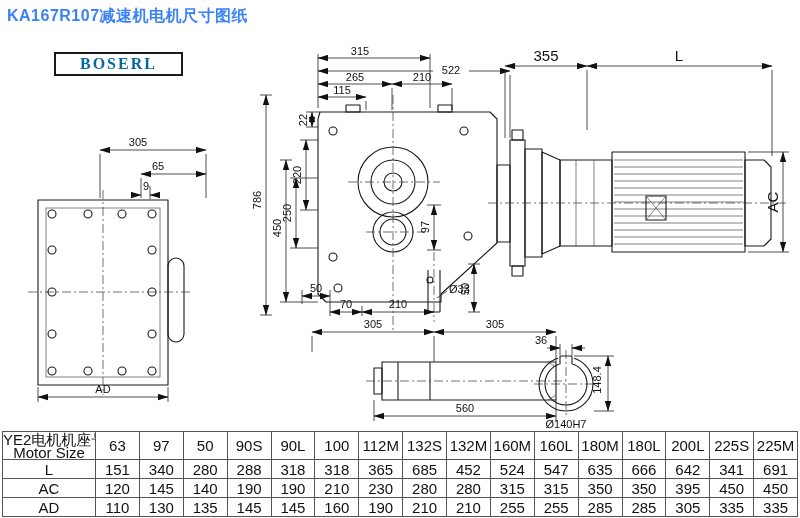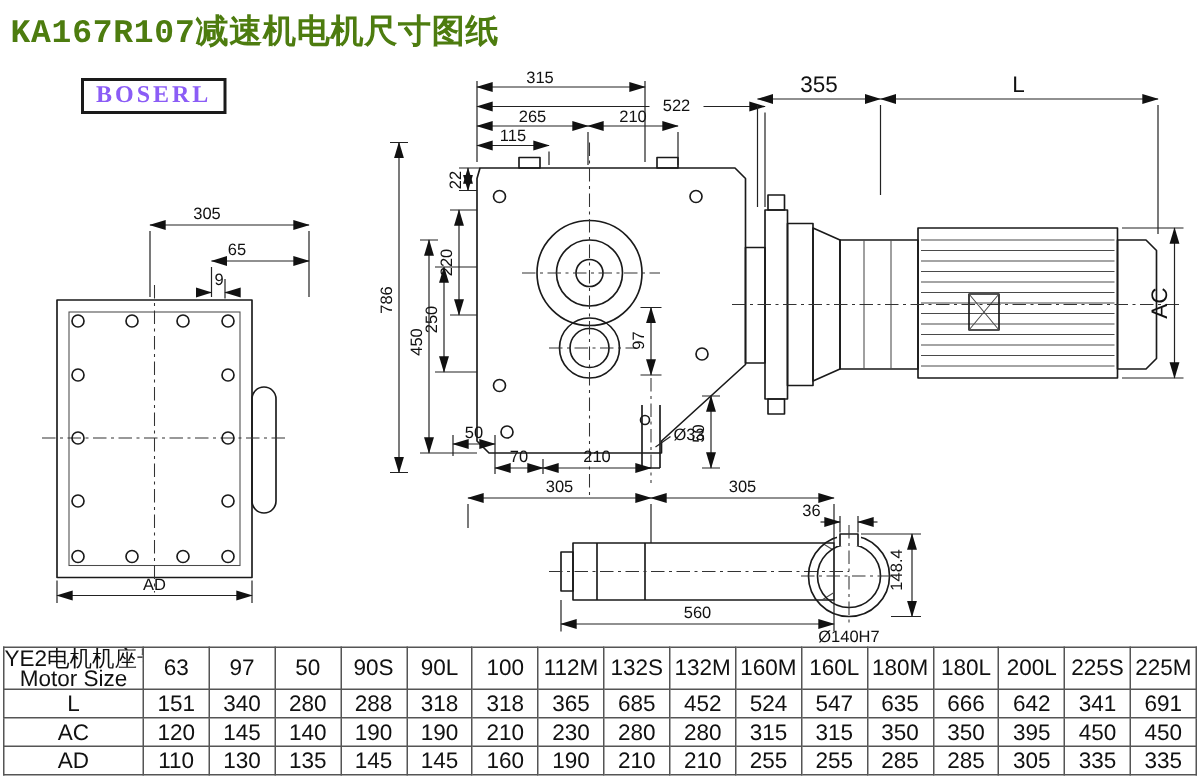--- a/index.html
+++ b/index.html
@@ -2,27 +2,27 @@
 <html><head>
 <meta charset="utf-8">
 <style>
   html,body { margin:0; padding:0; background:#fff; }
   #stage {
     position:relative; width:800px; height:518px; background:#fff;
     font-family:"Liberation Sans", sans-serif; overflow:hidden;
   }
   #page-title {
     position:absolute; left:7px; top:6px;
-    font-size:22px; font-weight:bold; color:#4d7c0f; letter-spacing:0.5px;font-family:Liberation Mono, monospace;
+    font-size:16px; font-weight:bold; color:#3b82f6; letter-spacing:0.5px;
   }
   #brand-logo {
     position:absolute; left:54px; top:52px;
-    border:2px solid #1a1a1a; padding:1px 8px;
+    border:2px solid #1a1a1a; padding:1px 24px;
     font-family:"Liberation Serif", serif; font-weight:bold;
-    font-size:16px; color:#8b5cf6; letter-spacing:2px; background:#fff;
+    font-size:16px; color:#0369a1; letter-spacing:2px; background:#fff;
   }
   svg { position:absolute; left:0; top:0; }
   .ln   { stroke:#1a1a1a; stroke-width:1.1; fill:none; stroke-linejoin:round; }
   .thin { stroke:#4a4a4a; stroke-width:0.7; fill:none; }
   .cl   { stroke:#333; stroke-width:0.7; fill:none; stroke-dasharray:9 3 2 3; }
   .dim  { stroke:#222; stroke-width:0.8; fill:none; }
   .dt   { font:11px "Liberation Sans", sans-serif; fill:#111; }
   .dt-lg{ font:15px "Liberation Sans", sans-serif; fill:#111; }
   .wbg  { fill:#fff; stroke:none; }
   .size-table {

